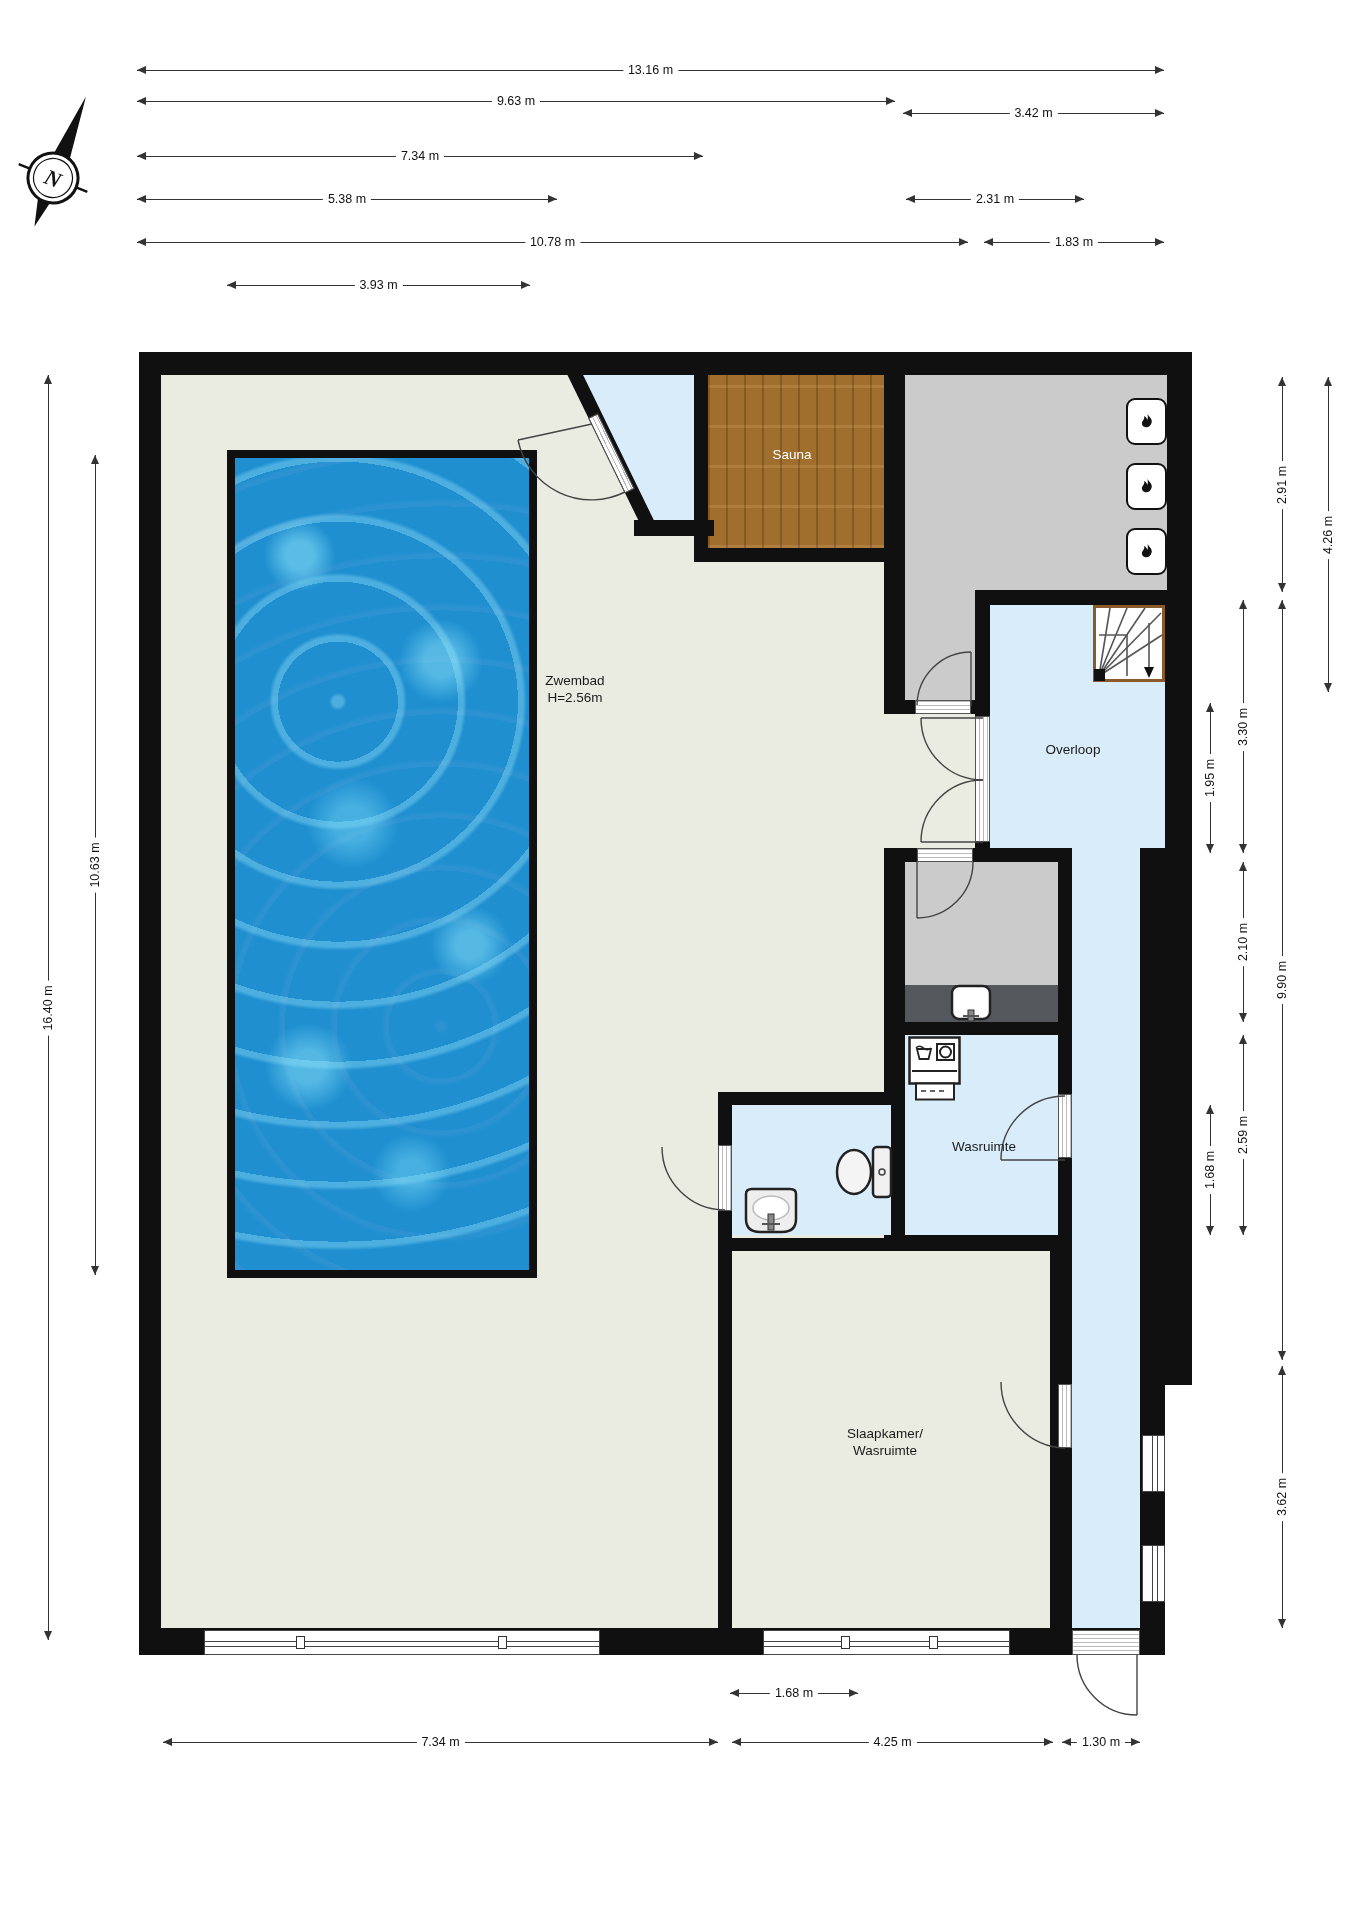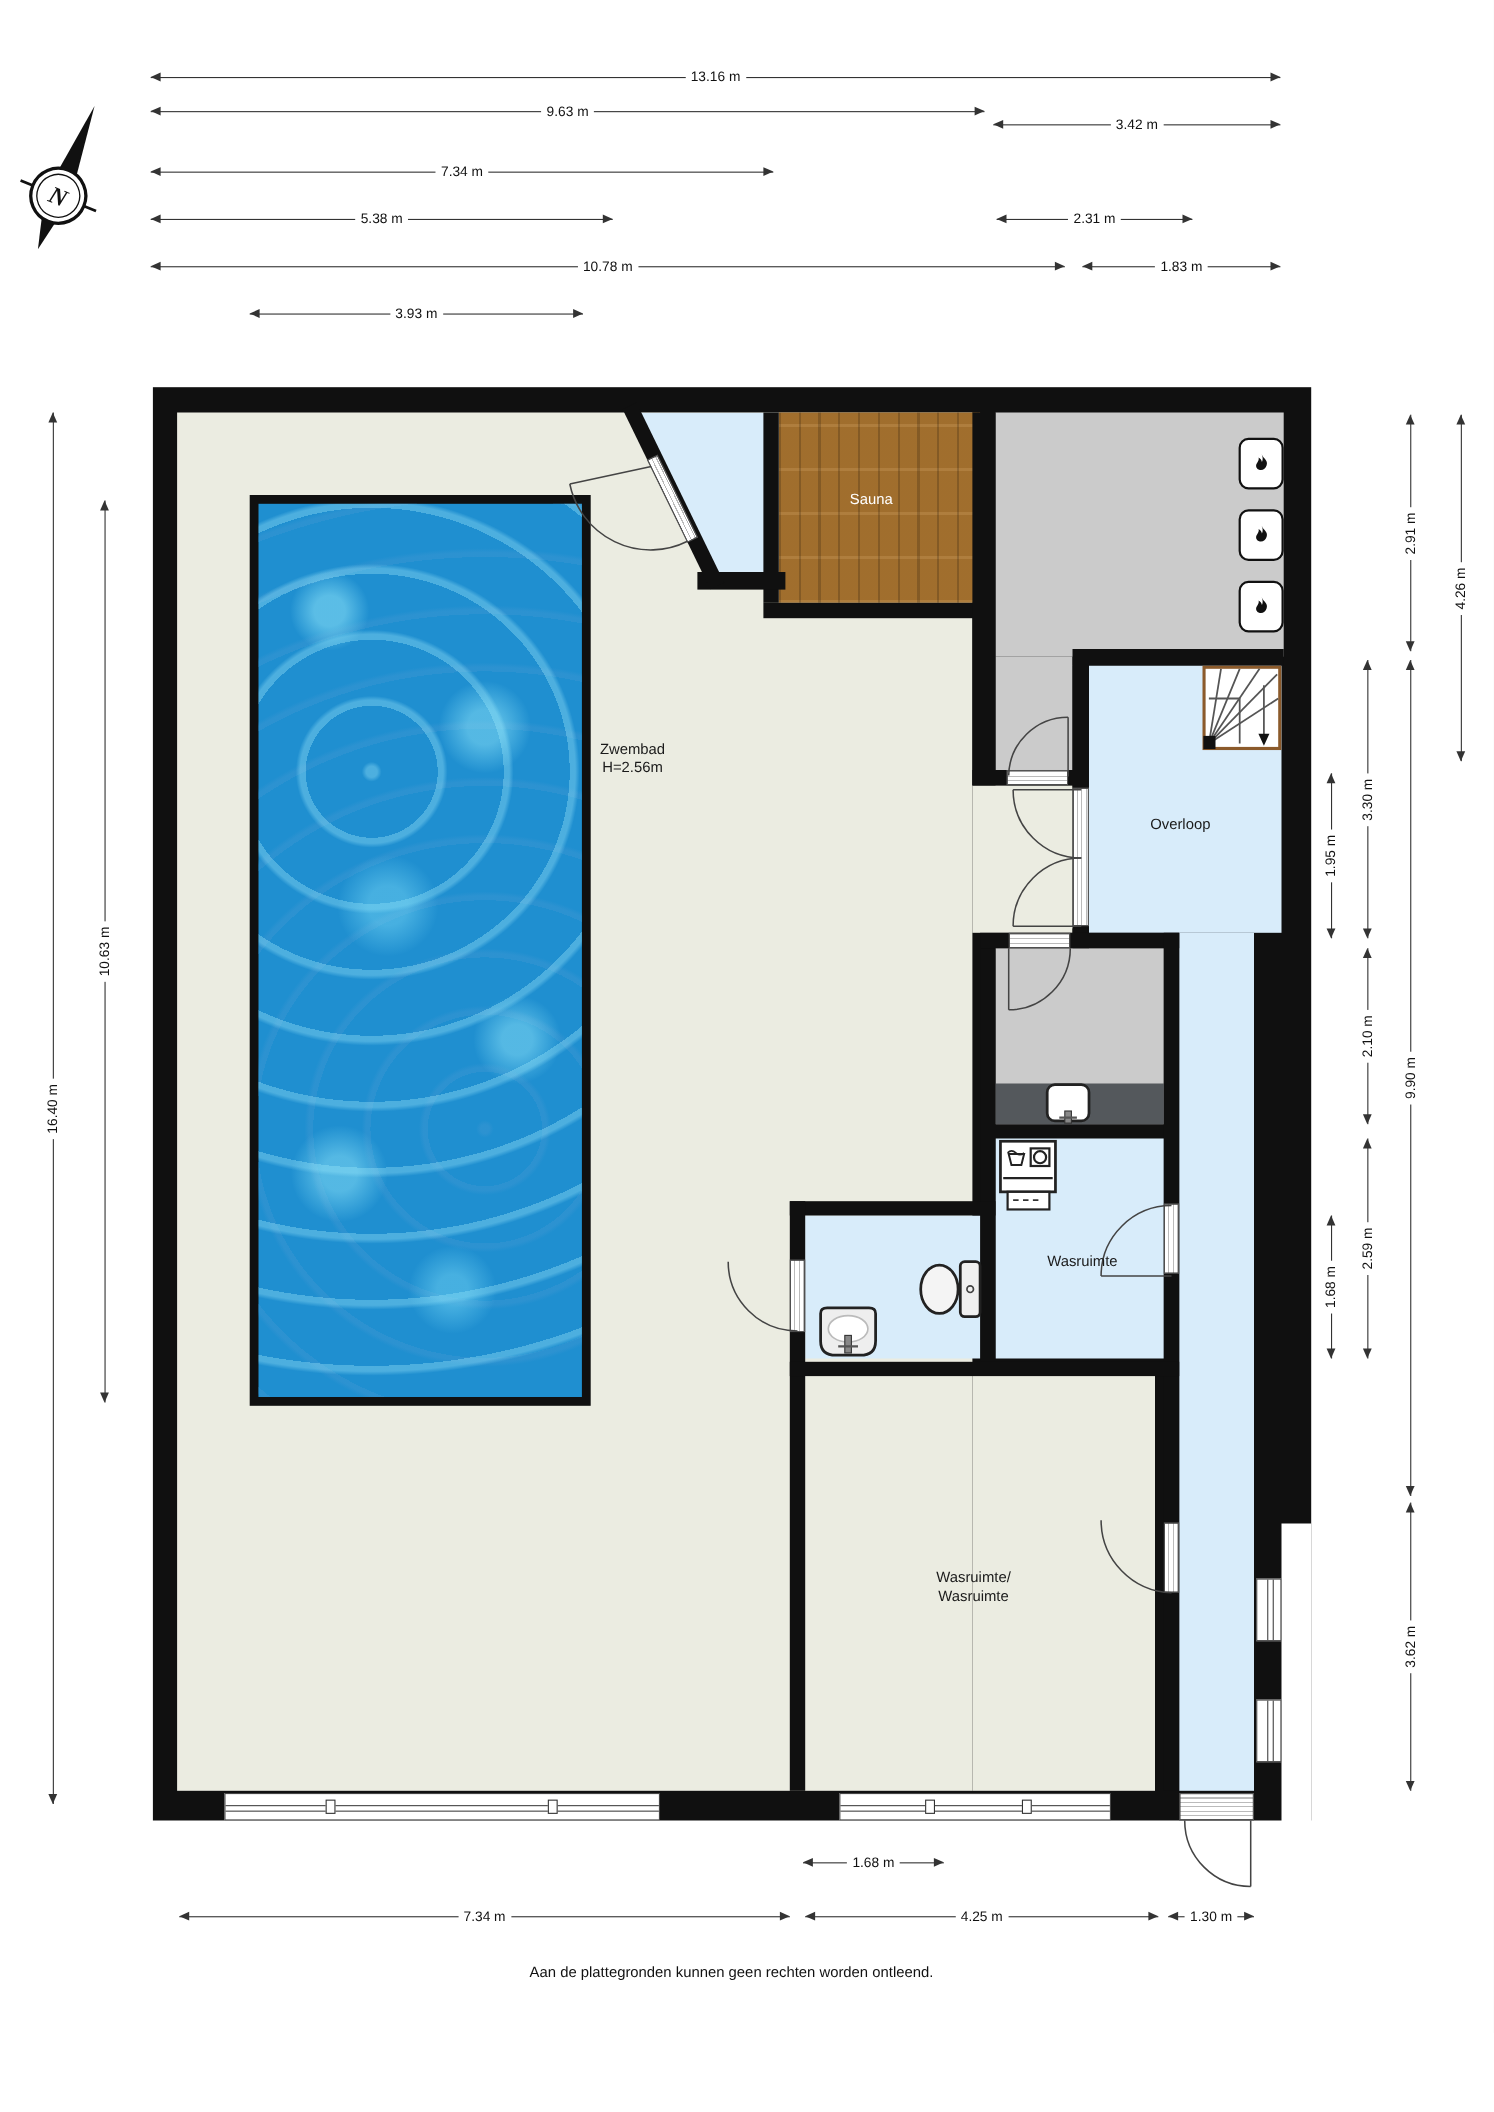--- a/index.html
+++ b/index.html
@@ -216,21 +216,21 @@
   </svg>
 
   <div class="room-label" style="left:575px;top:690px;">
     <div>Zwembad</div>
     <div>H=2.56m</div>
   </div>
   <div class="room-label white" style="left:792px;top:455px;">Sauna</div>
   <div class="room-label" style="left:1073px;top:750px;">Overloop</div>
   <div class="room-label" style="left:984px;top:1147px;">Wasruimte</div>
   <div class="room-label" style="left:885px;top:1443px;">
-    <div>Wasruimte/</div>
+    <div>Slaapkamer/</div>
     <div>Wasruimte</div>
   </div>
 
   <div id="dims">
       <div class="dim h" style="left: 137px; top: 61px; width: 1027px; height: 18px; text-decoration: underline;">
         <div class="line" style="left: 0px; right: 0px; top: 8.5px; height: 1px;"></div>
         <div class="ah" style="left: 0px; top: 5px; border-top: 4px solid transparent; border-bottom: 4px solid transparent; border-right: 9px solid rgb(51, 51, 51);"></div>
         <div class="ah" style="right: 0px; top: 5px; border-top: 4px solid transparent; border-bottom: 4px solid transparent; border-left: 9px solid rgb(51, 51, 51);"></div>
         <span class="lab">13.16 m</span>
       </div>
@@ -368,15 +368,14 @@
       </div>
       <div class="dim h" style="left: 1062px; top: 1733px; width: 78px; height: 18px;">
         <div class="line" style="left: 0px; right: 0px; top: 8.5px; height: 1px;"></div>
         <div class="ah" style="left: 0px; top: 5px; border-top: 4px solid transparent; border-bottom: 4px solid transparent; border-right: 9px solid rgb(51, 51, 51);"></div>
         <div class="ah" style="right: 0px; top: 5px; border-top: 4px solid transparent; border-bottom: 4px solid transparent; border-left: 9px solid rgb(51, 51, 51);"></div>
         <span class="lab">1.30 m</span>
       </div>
     </div>
 
   <div id="footer" style="top:1784px;">
-    <div>Aan de plattegronden kunnen geen rechten worden ontleend.</div>
   </div>
 </div>
 
 </body></html>

